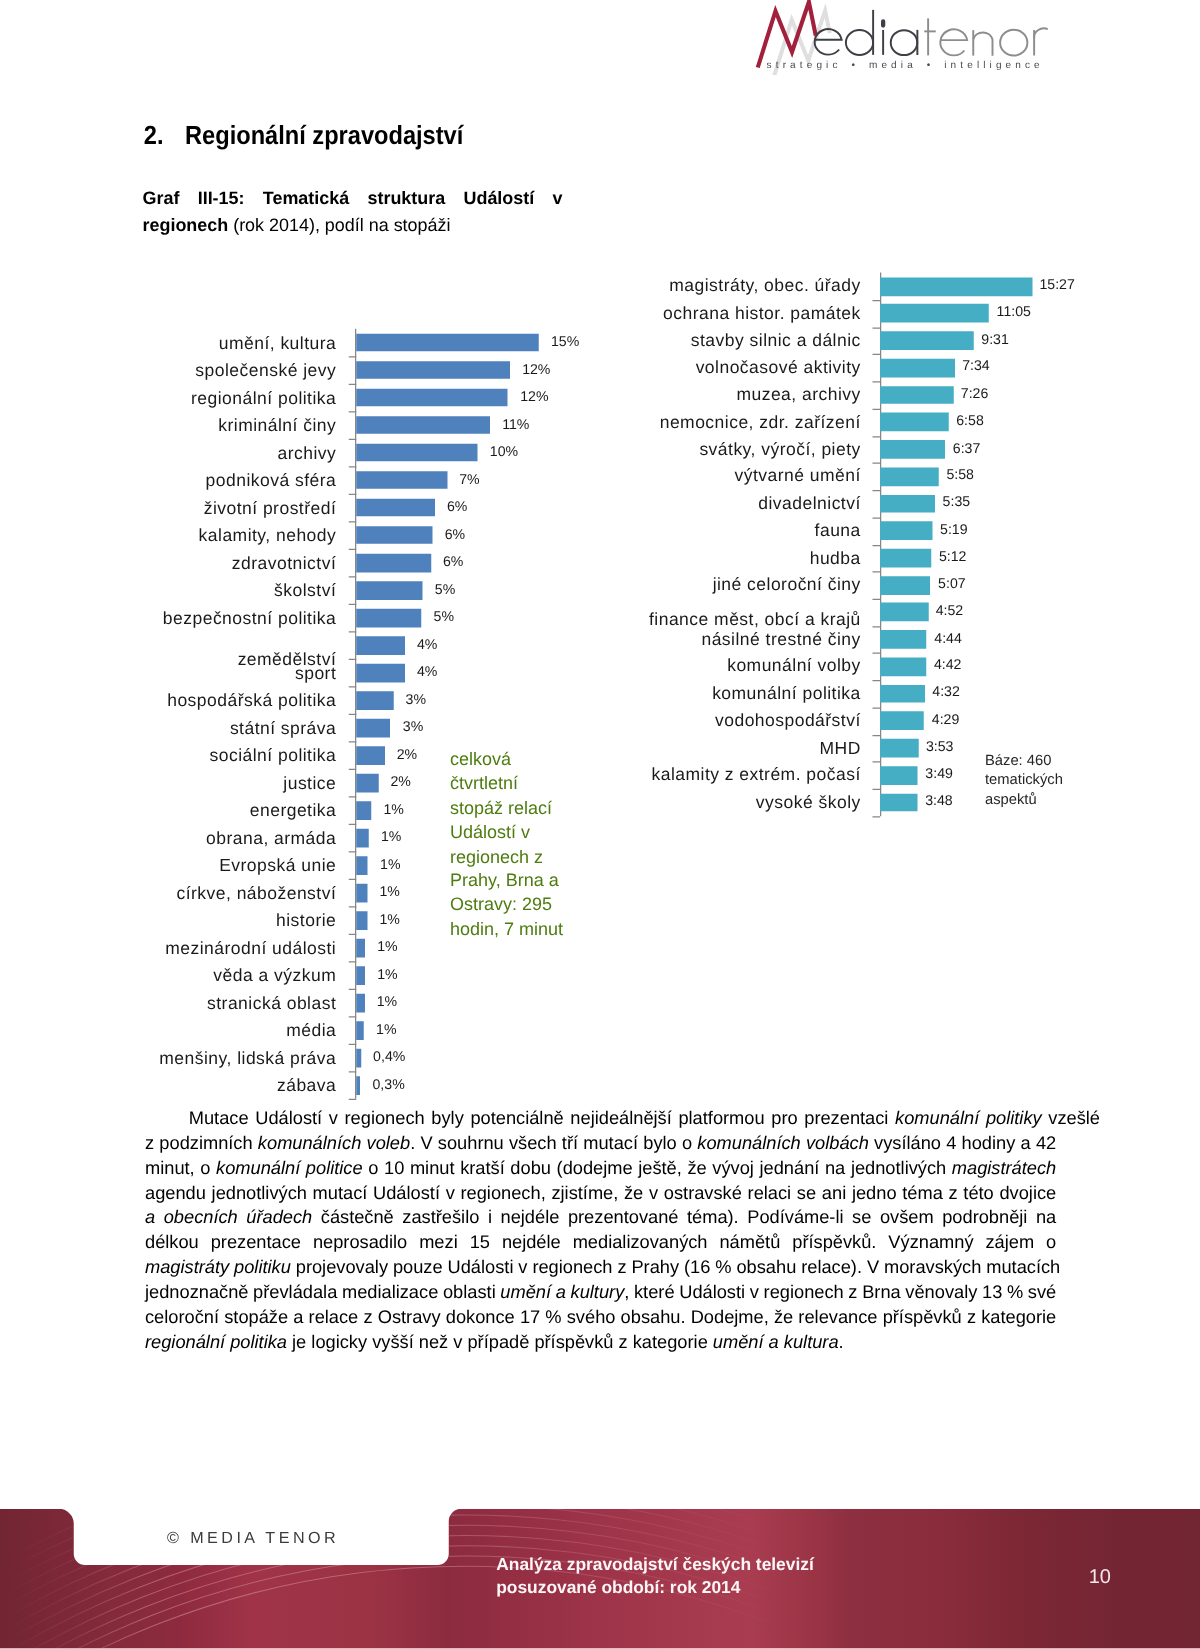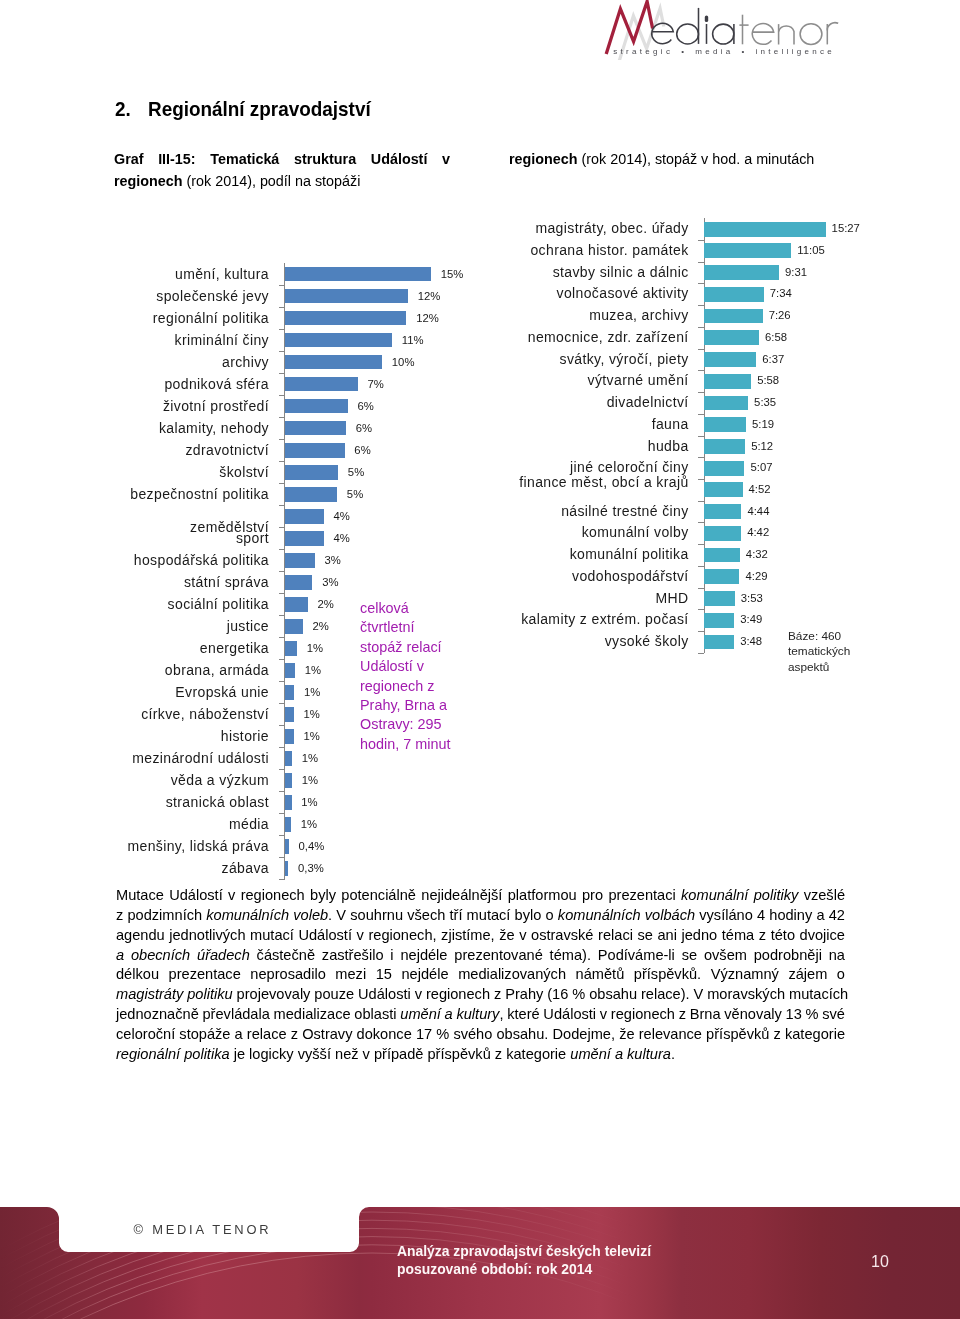--- a/index.html
+++ b/index.html
@@ -22,22 +22,22 @@
   .cap .lastline{text-align:left;}
 
   
   .chart{position:absolute;}
   .clabel{position:absolute;text-align:right;font-size:14px;letter-spacing:0.38px;color:#1a1a1a;white-space:nowrap;}
   .cbar{position:absolute;}
   .cval{position:absolute;font-size:11.3px;color:#1a1a1a;white-space:nowrap;}
   .caxis{position:absolute;background:#868686;}
   .ctick{position:absolute;background:#868686;height:1px;width:5px;}
 
-  #annot-left{position:absolute;left:360px;top:599px;width:96px;font-size:14.4px;line-height:19.4px;color:#a21caf;}
-  #annot-right{position:absolute;left:788px;top:600.5px;width:66px;font-size:11.8px;line-height:15.8px;color:#262626;margin-top:28px;}
+  #annot-left{position:absolute;left:360px;top:599px;width:96px;font-size:14.4px;line-height:19.4px;color:#4d7c0f;}
+  #annot-right{position:absolute;left:788px;top:600.5px;width:66px;font-size:11.8px;line-height:15.8px;color:#262626;}
 
   
   #body-text{position:absolute;left:116px;top:886px;width:729px;font-size:14.6px;color:#000;}
   #body-text .ln{height:19.85px;line-height:19.85px;white-space:nowrap;}
   #body-text i{font-style:italic;}
 
   
   #footer{position:absolute;left:0;top:1207px;width:960px;height:112px;}
   #footer svg{position:absolute;left:0;top:0;}
   #f-copy{position:absolute;left:133.5px;top:1221.5px;font-size:12.9px;letter-spacing:2.78px;color:#3b3b3b;white-space:nowrap;}
@@ -88,21 +88,20 @@
   <div class="logo-tag">strategic • media • intelligence</div>
 </div>
 
 <div id="sec-title"><span class="num">2.</span><span>Regionální zpravodajství</span></div>
 
 <div class="cap" id="cap-left">
     <div class="capline" style="text-align:justify;text-align-last:justify;white-space:nowrap"><b>Graf III-15: Tematická struktura Událostí v</b></div>
     <div class="capline lastline"><b>regionech</b><span> (rok 2014), podíl na stopáži</span></div>
   </div>
 <div class="cap" id="cap-right">
-    <div class="capline lastline"><b>regionech</b><span> (rok 2014), stopáž v hod. a minutách</span></div>
   </div>
 
 <div class="chart" id="chart-left" style="left: 0px; top: 223px; width: 285px; height: 617px; margin-top: 40px;">
     <div class="caxis" style="left:284.3px;top:0px;width:1px;height:616.2800000000001px"></div>
     <div class="ctick" style="left:278.8px;width:6px;top:22.01px"></div>
     <div class="clabel" style="right:15.99999999999999px;top:0px;height:22.01px;line-height:22.01px">umění, kultura</div>
     <div class="cbar" style="left:285px;top:3.580000000000001px;width:146px;height:14.85px;background:#4f81bd"></div>
     <div class="cval" style="left:440.8px;top:0px;height:22.01px;line-height:22.01px">15%</div>
     <div class="ctick" style="left:278.8px;width:6px;top:44.02px"></div>
     <div class="clabel" style="right:15.99999999999999px;top:22.01px;height:22.01px;line-height:22.01px">společenské jevy</div>
@@ -257,21 +256,21 @@
     <div class="cval" style="left:333.06802588996766px;top:195.57px;height:21.73px;line-height:21.73px">5:19</div>
     <div class="ctick" style="left:279.1px;width:6px;top:239.03px"></div>
     <div class="clabel" style="right:15.399999999999977px;top:217.3px;height:21.73px;line-height:21.73px">hudba</div>
     <div class="cbar" style="left:285.3px;top:220.74px;width:40.82588996763754px;height:14.85px;background:#45aec4"></div>
     <div class="cval" style="left:332.12588996763753px;top:217.3px;height:21.73px;line-height:21.73px">5:12</div>
     <div class="ctick" style="left:279.1px;width:6px;top:260.76px"></div>
     <div class="clabel" style="right:15.399999999999977px;top:239.03px;height:21.73px;line-height:21.73px">jiné celoroční činy</div>
     <div class="cbar" style="left:285.3px;top:242.47px;width:40.197799352750806px;height:14.85px;background:#45aec4"></div>
     <div class="cval" style="left:331.4977993527508px;top:239.03px;height:21.73px;line-height:21.73px">5:07</div>
     <div class="ctick" style="left:279.1px;width:6px;top:282.49px"></div>
-    <div class="clabel" style="right:15.399999999999977px;top:254px;height:21.73px;line-height:21.73px">finance měst, obcí a krajů</div>
+    <div class="clabel" style="right:15.399999999999977px;top:267px;height:21.73px;line-height:21.73px">finance měst, obcí a krajů</div>
     <div class="cbar" style="left:285.3px;top:264.2px;width:38.235016181229774px;height:14.85px;background:#45aec4"></div>
     <div class="cval" style="left:329.53501618122976px;top:260.76px;height:21.73px;line-height:21.73px">4:52</div>
     <div class="ctick" style="left:279.1px;width:6px;top:304.22px"></div>
     <div class="clabel" style="right:15.399999999999977px;top:282.49px;height:21.73px;line-height:21.73px">násilné trestné činy</div>
     <div class="cbar" style="left:285.3px;top:285.93px;width:37.135857605177996px;height:14.85px;background:#45aec4"></div>
     <div class="cval" style="left:328.435857605178px;top:282.49px;height:21.73px;line-height:21.73px">4:44</div>
     <div class="ctick" style="left:279.1px;width:6px;top:325.95000000000005px"></div>
     <div class="clabel" style="right:15.399999999999977px;top:304.22px;height:21.73px;line-height:21.73px">komunální volby</div>
     <div class="cbar" style="left:285.3px;top:307.66px;width:36.90032362459547px;height:14.85px;background:#45aec4"></div>
     <div class="cval" style="left:328.2003236245955px;top:304.22px;height:21.73px;line-height:21.73px">4:42</div>
@@ -294,22 +293,23 @@
     <div class="ctick" style="left:279.1px;width:6px;top:434.6px"></div>
     <div class="clabel" style="right:15.399999999999977px;top:412.87px;height:21.73px;line-height:21.73px">vysoké školy</div>
     <div class="cbar" style="left:285.3px;top:416.31px;width:29.83430420711974px;height:14.85px;background:#45aec4"></div>
     <div class="cval" style="left:321.1343042071197px;top:412.87px;height:21.73px;line-height:21.73px">3:48</div>
   </div>
 
 <div id="annot-left">celková čtvrtletní stopáž relací Událostí v regionech z Prahy, Brna a Ostravy: 295 hodin, 7 minut</div>
 <div id="annot-right">Báze: 460 tematických aspektů</div>
 
 <div id="body-text">
-    <div class="ln"><span style="display: inline-block; word-spacing: 1.26042px;"><span>Mutace Událostí v regionech byly potenciálně nejideálnější platformou pro prezentaci </span><i>komunální politiky</i><span> vzešlé</span></span></div>
+    <div class="ln"><span style="display: inline-block; word-spacing: 1.26042px; margin-left: 35px;"><span>Mutace Událostí v regionech byly potenciálně nejideálnější platformou pro prezentaci </span><i>komunální politiky</i><span> vzešlé</span></span></div>
     <div class="ln"><span style="display: inline-block; word-spacing: 0.124081px;"><span>z podzimních </span><i>komunálních voleb</i><span>. V souhrnu všech tří mutací bylo o </span><i>komunálních volbách</i><span> vysíláno 4 hodiny a 42</span></span></div>
+    <div class="ln"><span style="display: inline-block; word-spacing: 0.438477px;"><span>minut, o </span><i>komunální politice</i><span> o 10 minut kratší dobu (dodejme ještě, že vývoj jednání na jednotlivých </span><i>magistrátech</i></span></div>
     <div class="ln"><span style="display: inline-block; word-spacing: 0.51011px;"><span>agendu jednotlivých mutací Událostí v regionech, zjistíme, že v ostravské relaci se ani jedno téma z této dvojice</span></span></div>
     <div class="ln"><span style="display: inline-block; word-spacing: 2.78365px;"><i>a obecních úřadech</i><span> částečně zastřešilo i nejdéle prezentované téma). Podíváme-li se ovšem podrobněji na</span></span></div>
     <div class="ln"><span style="display: inline-block; word-spacing: 5.50426px;"><span>délkou prezentace neprosadilo mezi 15 nejdéle medializovaných námětů příspěvků. Významný zájem o</span></span></div>
     <div class="ln"><span style="display: inline-block; word-spacing: -0.126042px;"><i>magistráty politiku</i><span> projevovaly pouze Události v regionech z Prahy (16 % obsahu relace). V moravských mutacích</span></span></div>
     <div class="ln"><span style="display: inline-block; word-spacing: -0.323242px;"><span>jednoznačně převládala medializace oblasti </span><i>umění a kultury</i><span>, které Události v regionech z Brna věnovaly 13 % své</span></span></div>
     <div class="ln"><span style="display: inline-block; word-spacing: 0.0839844px;"><span>celoroční stopáže a relace z Ostravy dokonce 17 % svého obsahu. Dodejme, že relevance příspěvků z kategorie</span></span></div>
     <div class="ln last"><i>regionální politika</i><span> je logicky vyšší než v případě příspěvků z kategorie </span><i>umění a kultura</i><span>.</span></div>
   </div>
 
 <div id="footer">

